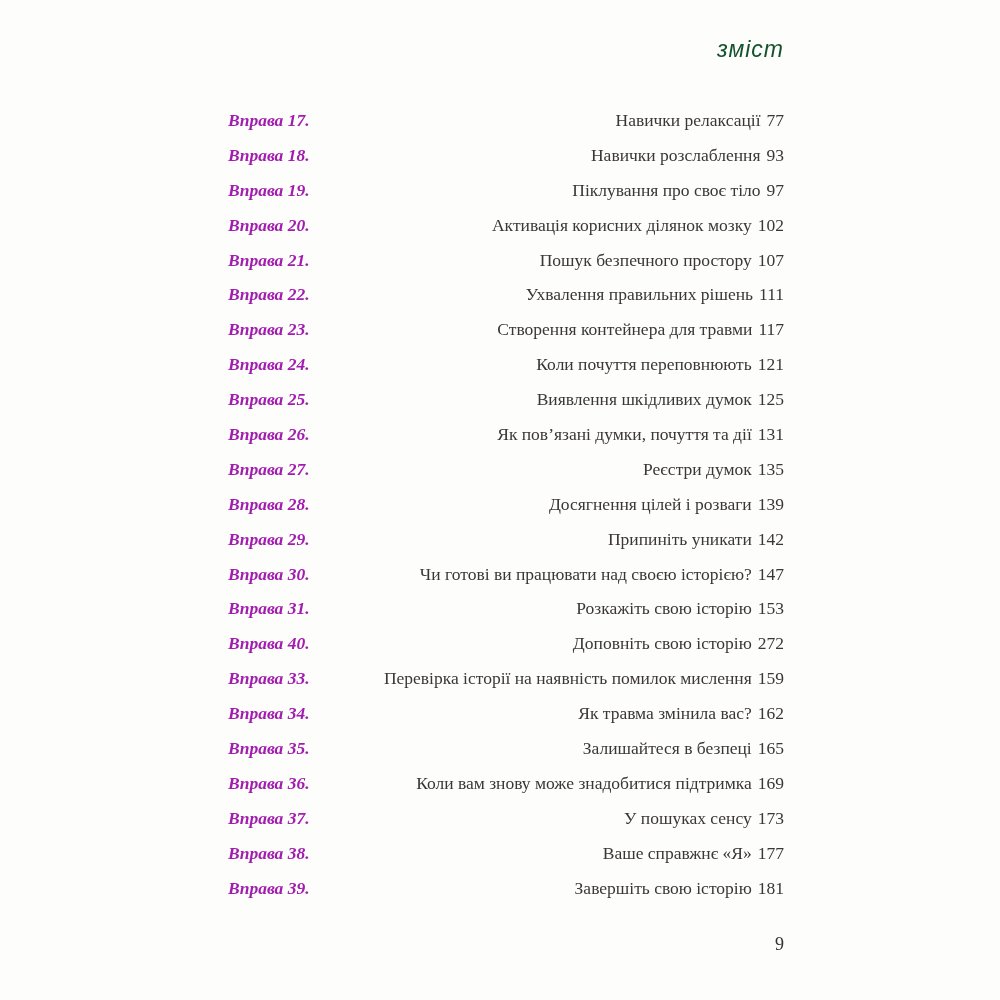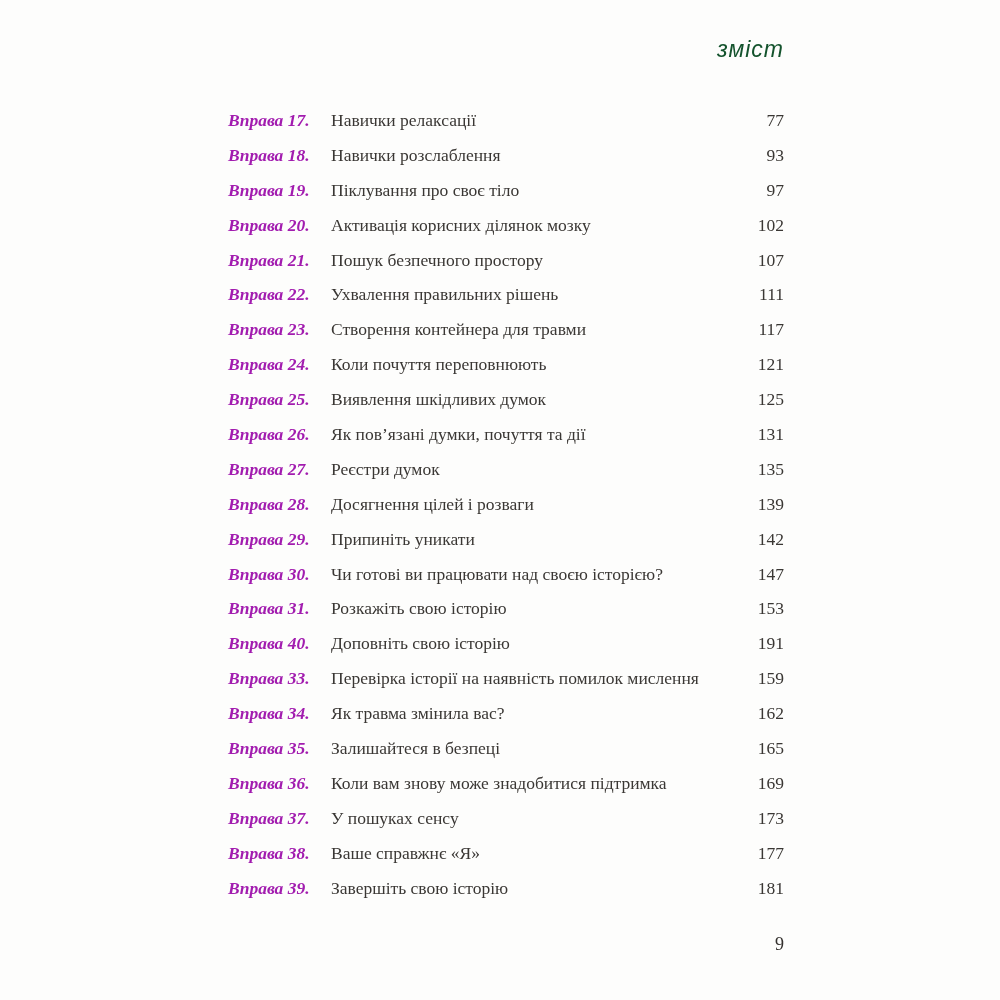--- a/index.html
+++ b/index.html
@@ -50,20 +50,21 @@
     flex: 0 0 103px;
     font-weight: 700;
     color: #a21caf;
     font-style: italic;
   }
   .toc-title {
     flex: 1 1 auto;
     overflow: hidden;
     padding-right: 6px;
     color: #3a3734;
+    text-align: right;
   }
   .toc-page {
     flex: 0 0 auto;
     text-align: right;
     color: #3a3734;
   }
   .folio {
     position: absolute;
     top: 934px;
     right: 0;
@@ -165,21 +166,21 @@
 
   <div class="toc-row">
     <span class="toc-label">Вправа 31.</span>
     <span class="toc-title">Розкажіть свою історію</span>
     <span class="toc-page">153</span>
   </div>
 
   <div class="toc-row">
     <span class="toc-label">Вправа 40.</span>
     <span class="toc-title">Доповніть свою історію</span>
-    <span class="toc-page">191</span>
+    <span class="toc-page">272</span>
   </div>
 
   <div class="toc-row">
     <span class="toc-label">Вправа 33.</span>
     <span class="toc-title">Перевірка історії на наявність помилок мислення</span>
     <span class="toc-page">159</span>
   </div>
 
   <div class="toc-row">
     <span class="toc-label">Вправа 34.</span>

